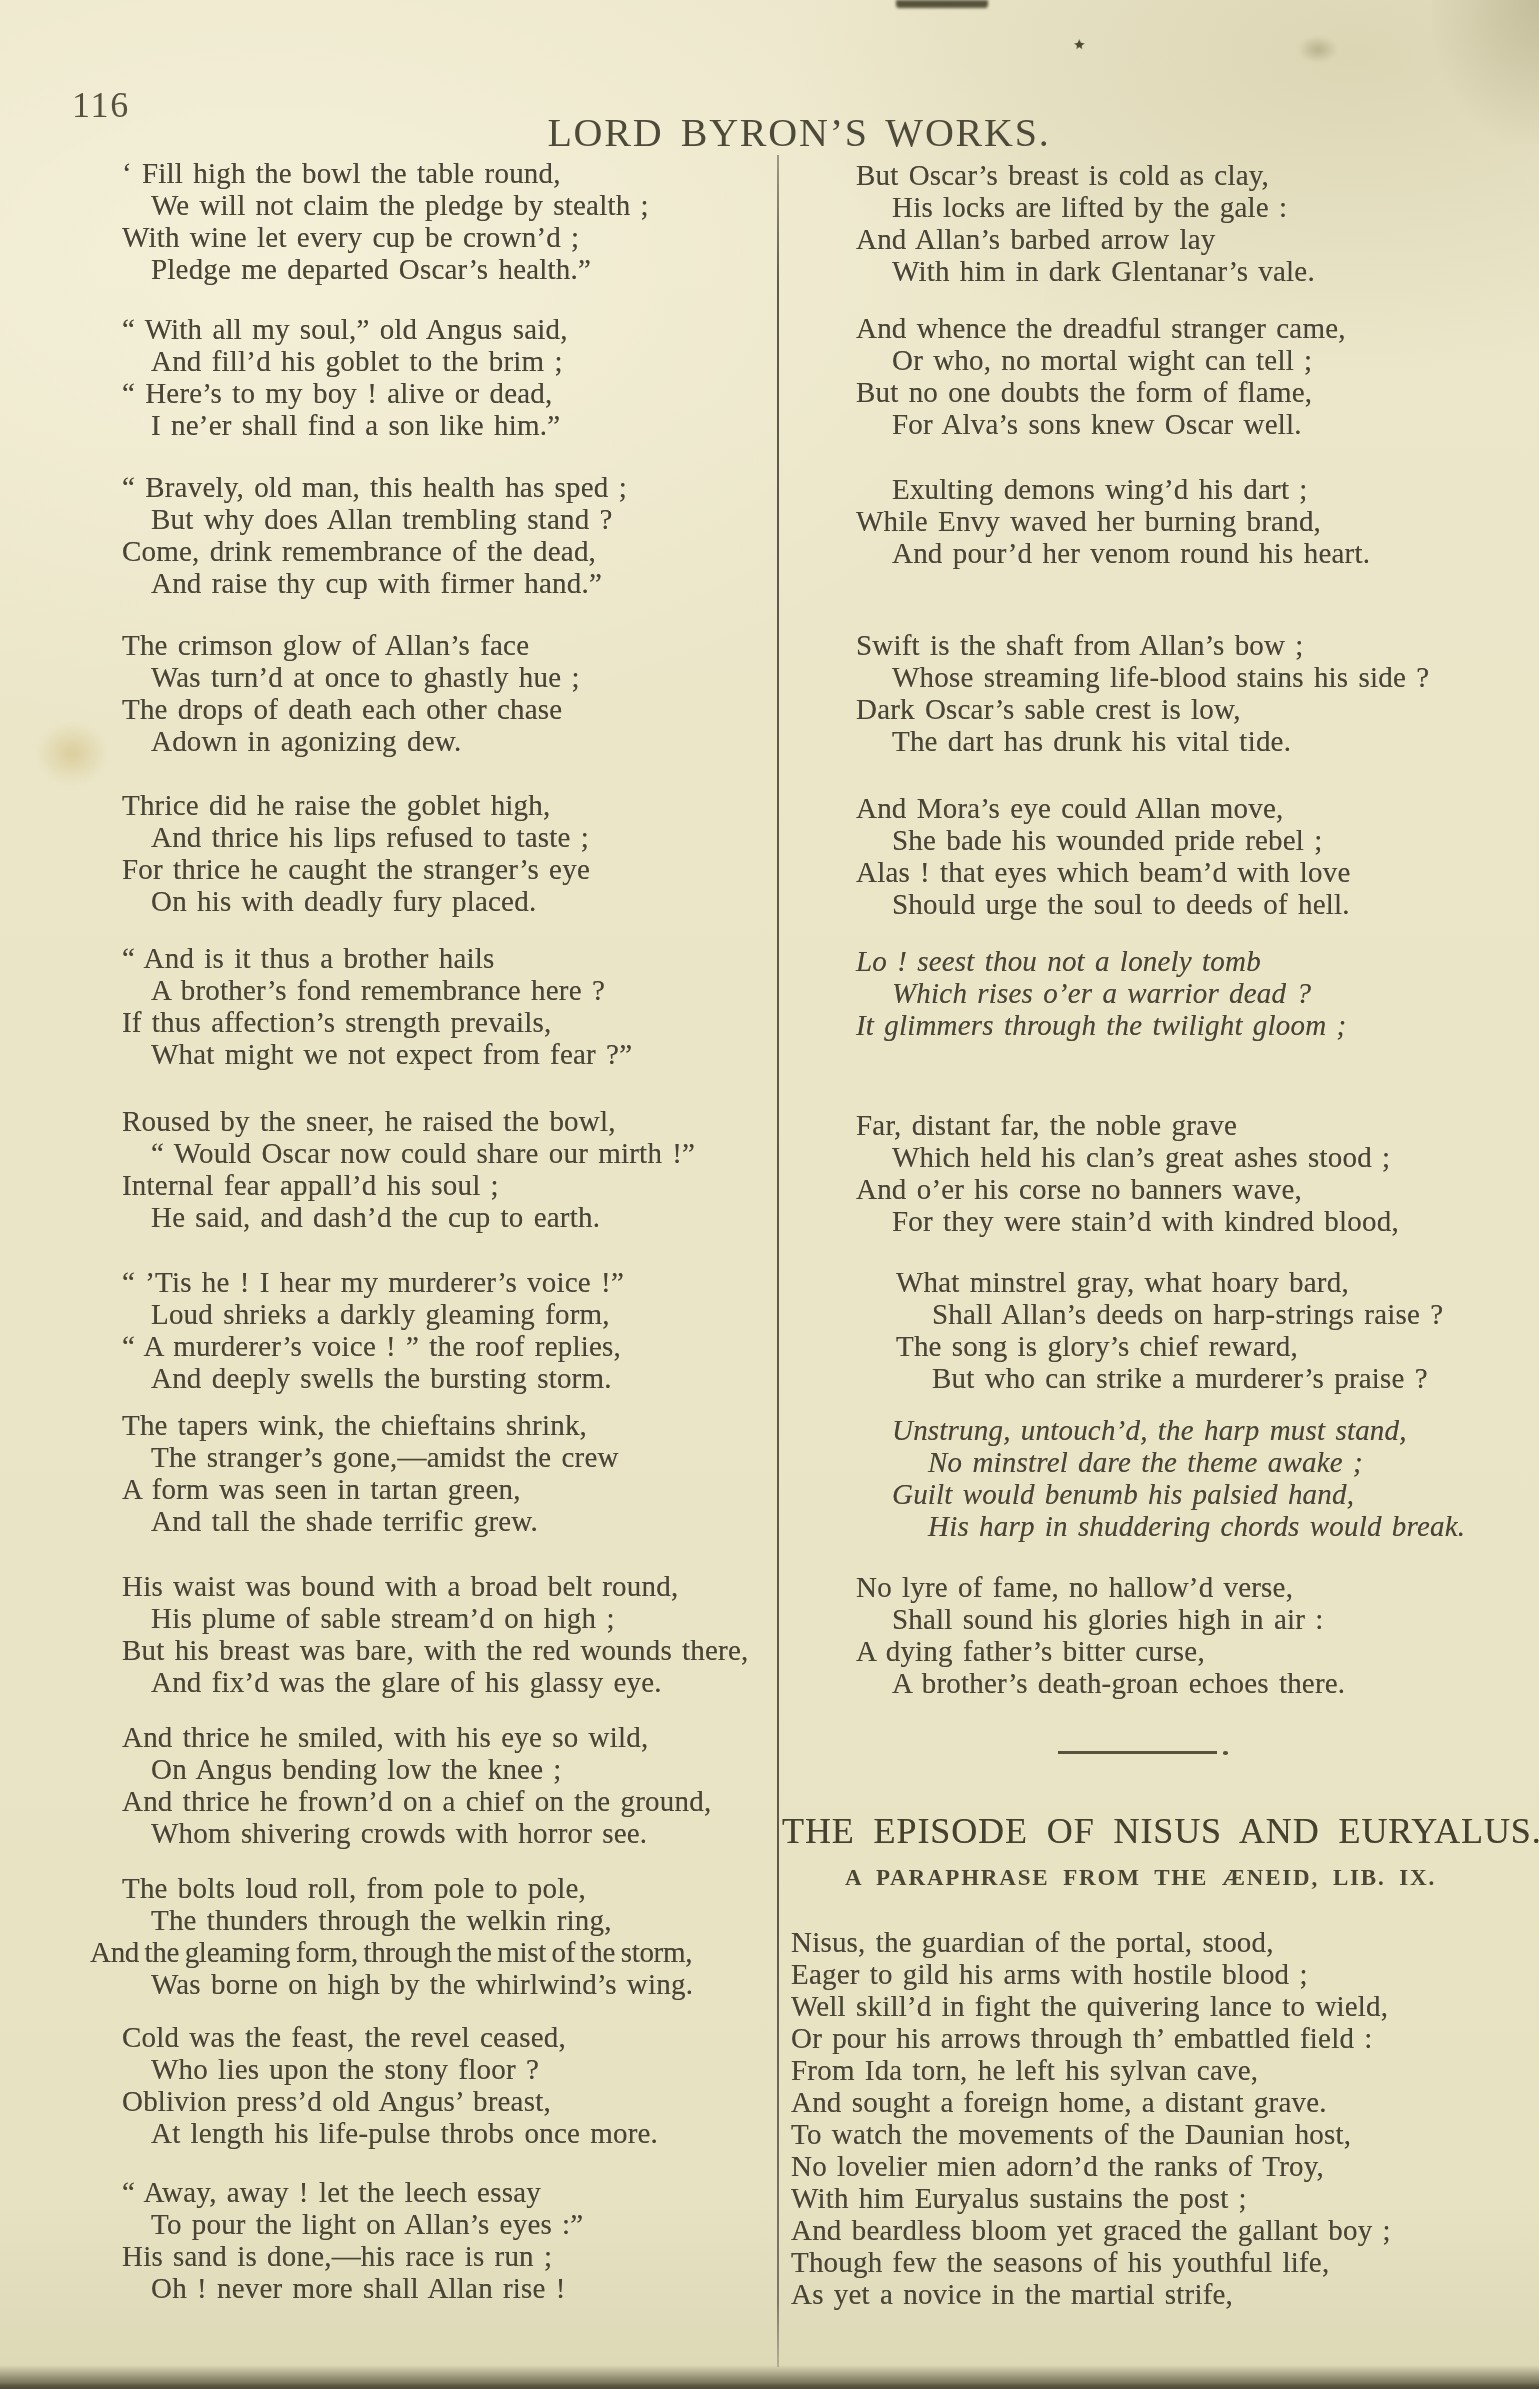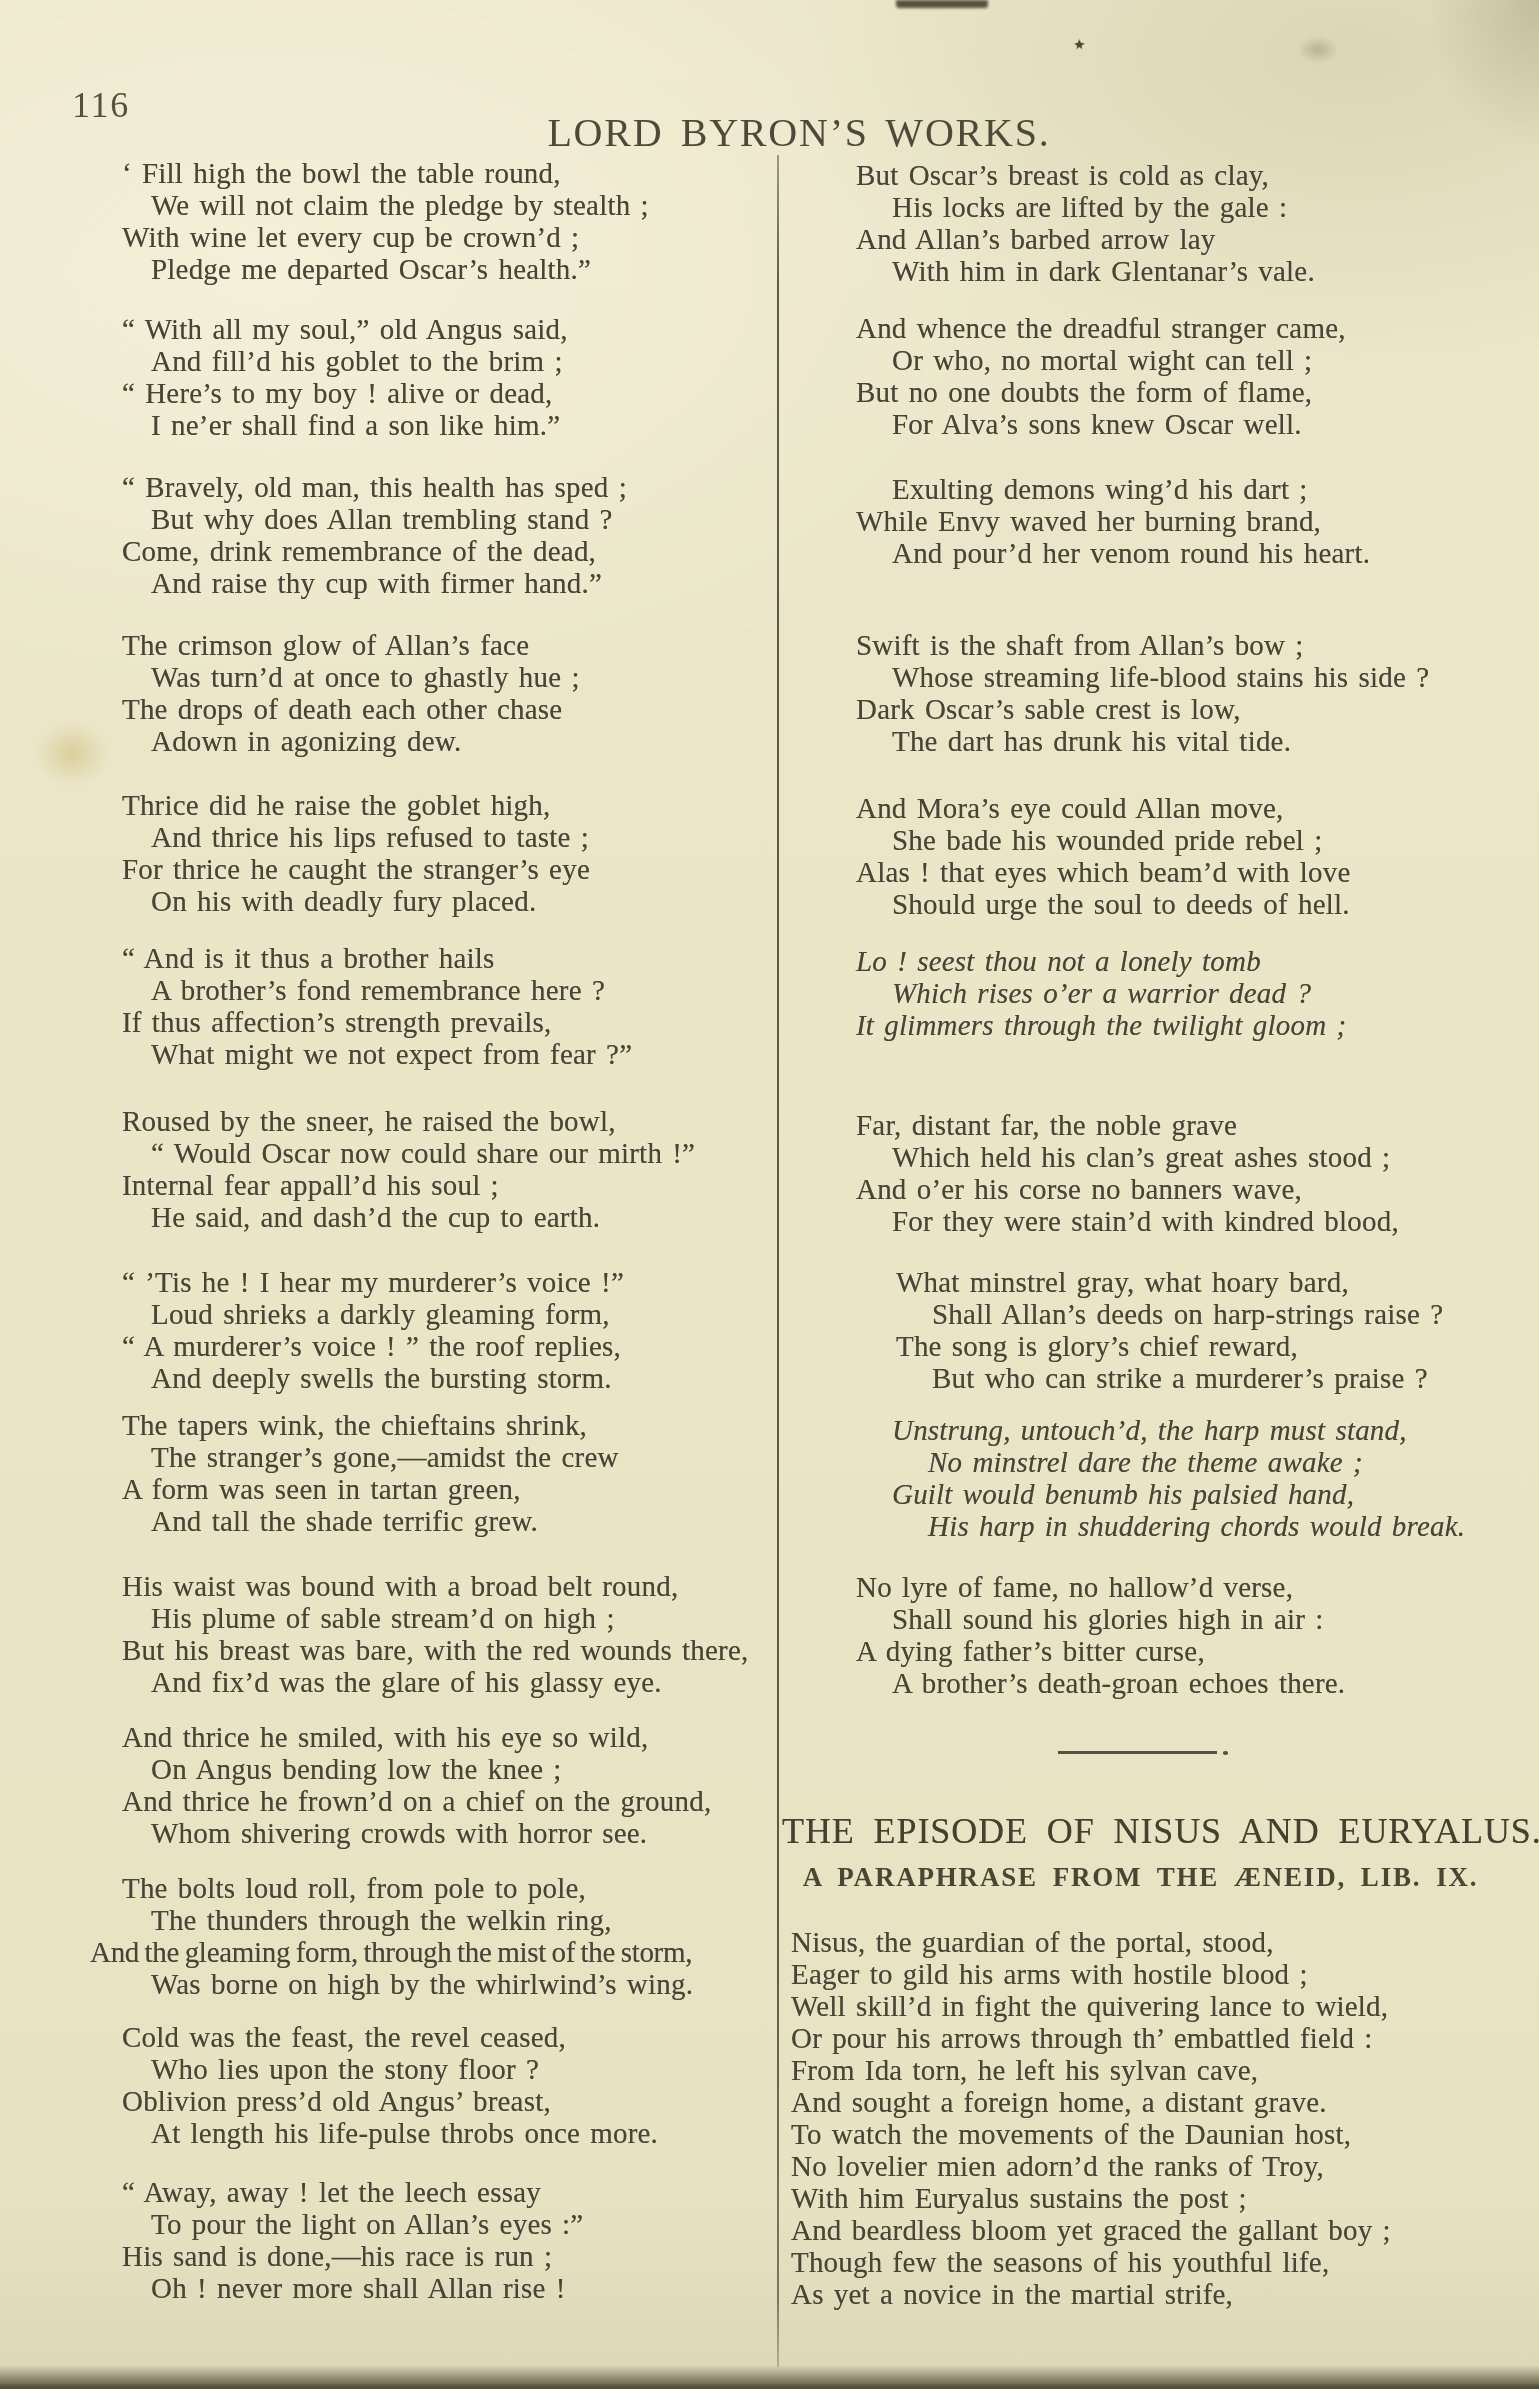--- a/index.html
+++ b/index.html
@@ -62,21 +62,21 @@
     position:absolute;left:782px;top:1811px;width:717px;
     text-align:center;white-space:nowrap;
     font-size:36px;line-height:40px;letter-spacing:0.9px;word-spacing:9px;
     color:#45412f;
     text-shadow:0 0 0.5px rgba(69,65,47,.6);
   }
   .section-subheading{
     position:absolute;left:782px;top:1865px;width:717px;
     text-align:center;white-space:nowrap;
     font-weight:bold;
-    font-size:27px;line-height:25px;letter-spacing:1.8px;word-spacing:6.3px;
+    font-size:23px;line-height:25px;letter-spacing:1.8px;word-spacing:6.3px;
     color:#4a4634;
   }
   
   .top-edge-mark{
     position:absolute;left:896px;top:0;width:92px;height:8.1px;
     background:#55523b;filter:blur(1.4px);border-radius:0 0 3.6px 3.6px;
   }
   .blot-star{
     position:absolute;left:1073px;top:38px;width:12.6px;height:12.6px;
     background:radial-gradient(circle at 50% 50%, #4d4a33 0 2.7px, rgba(77,74,51,.55) 4.5px, rgba(77,74,51,0) 6.3px);

